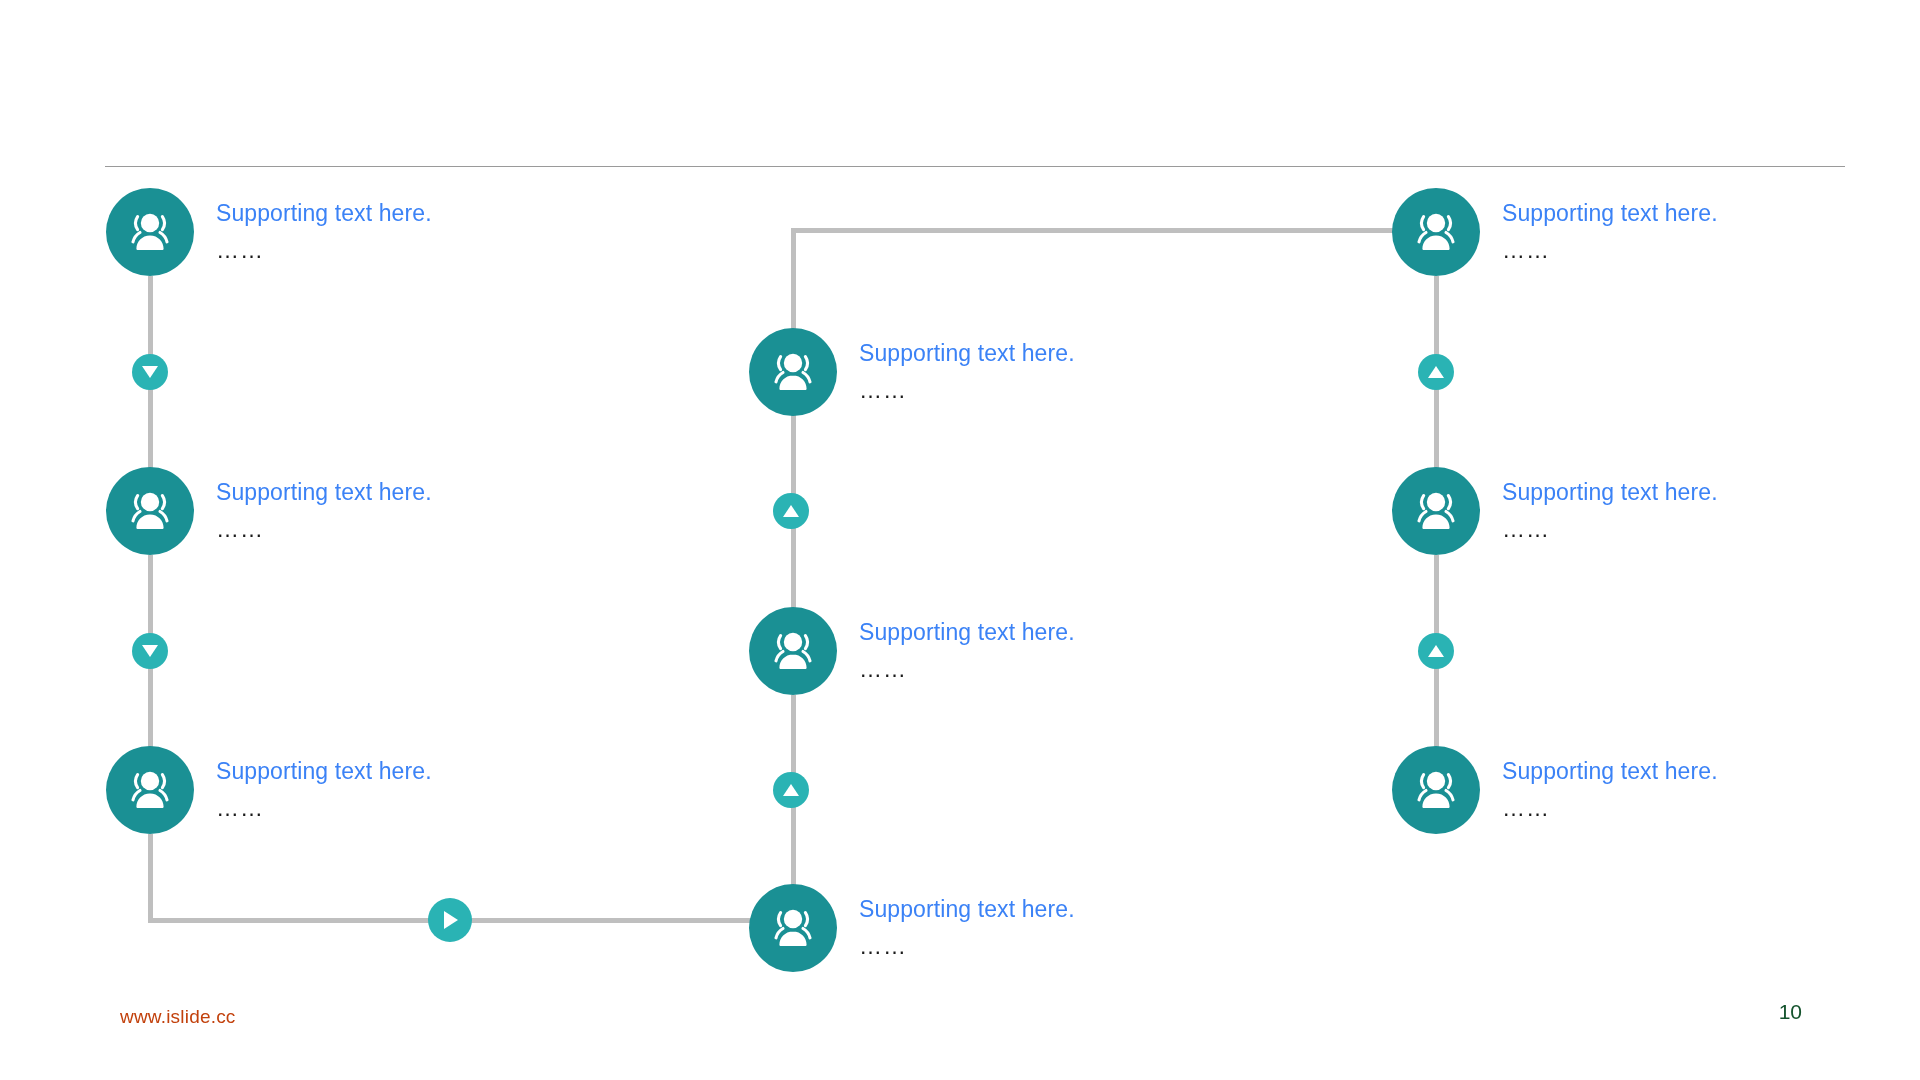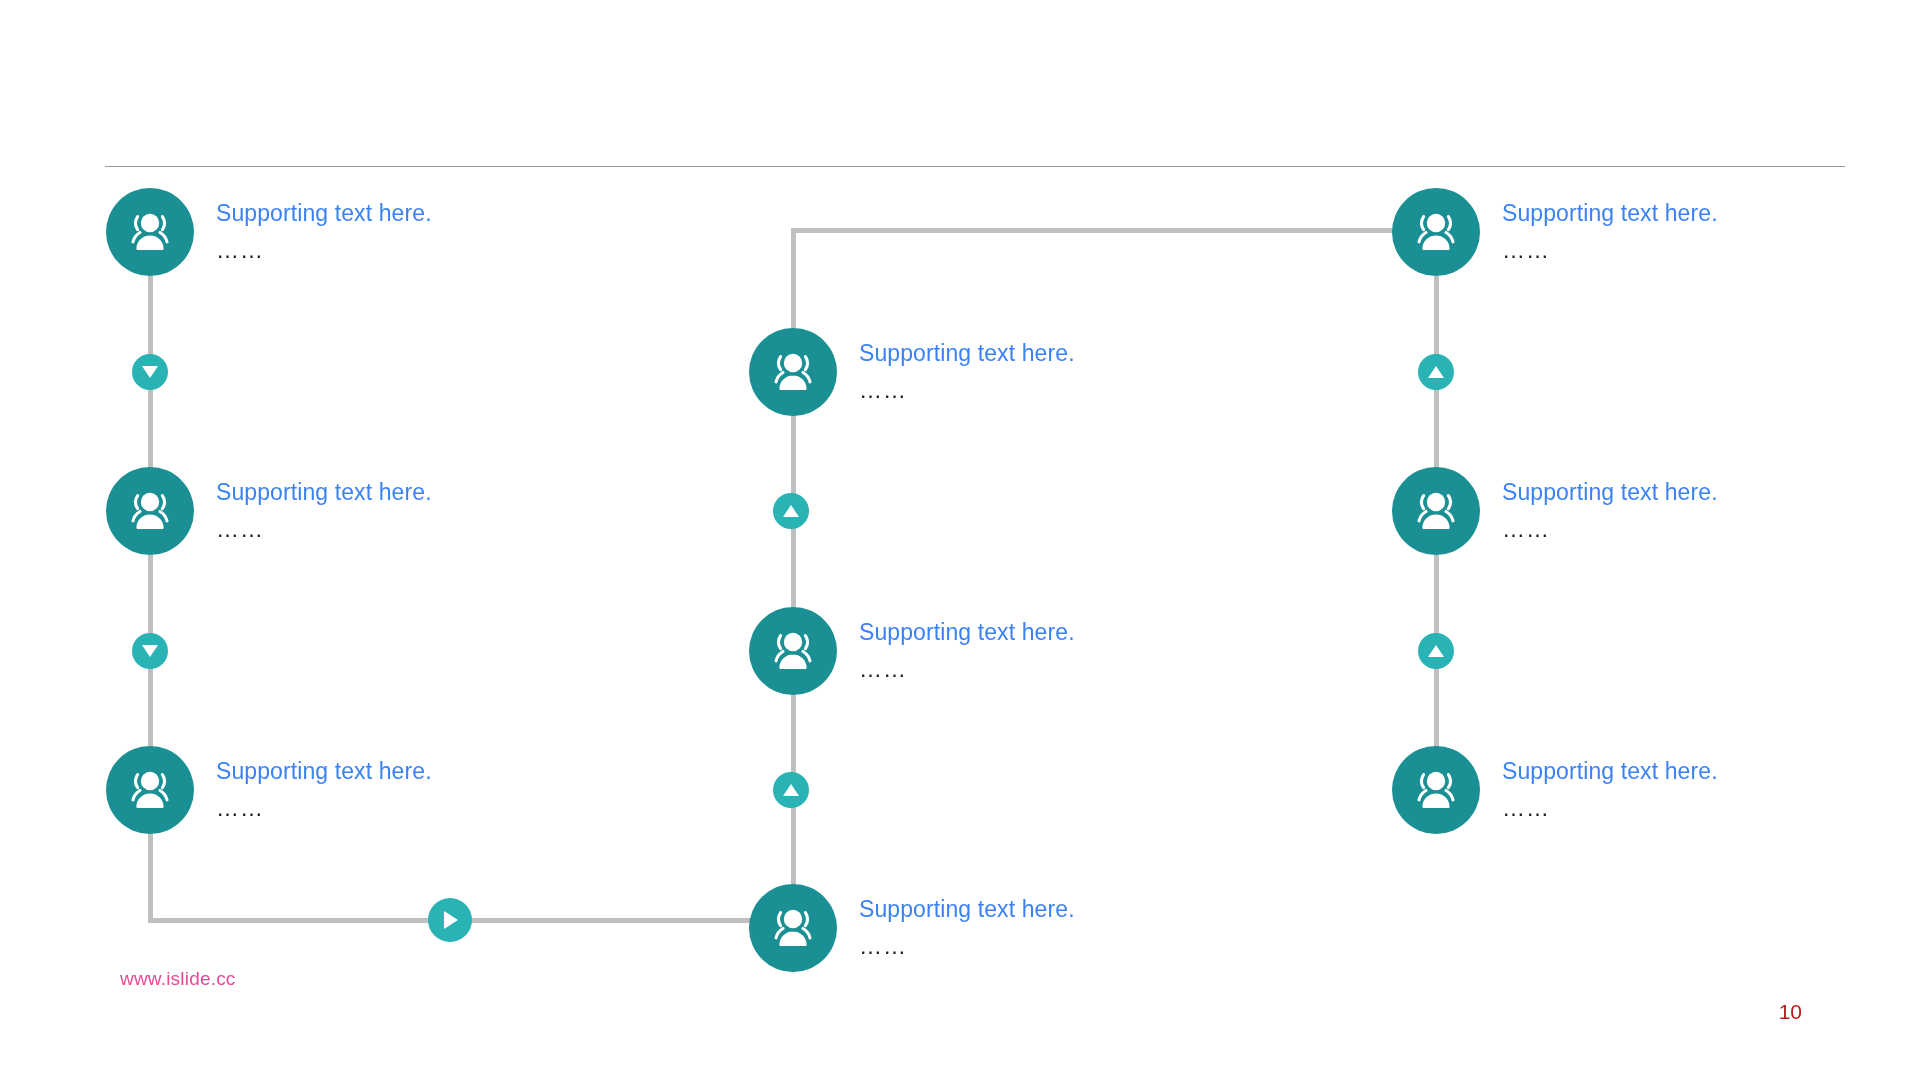--- a/index.html
+++ b/index.html
@@ -86,31 +86,31 @@
     color: #1a1a1a;
     line-height: 1.0;
     margin-top: 14px;
     letter-spacing: 1px;
   }
 
   
   .footer-left {
     position: absolute;
     left: 120px;
-    top: 968px;
+    top: 1006px;
     font-size: 19px;
-    color: #ec4899;
+    color: #c2410c;
     letter-spacing: 0.2px;
   }
   .footer-right {
     position: absolute;
     right: 118px;
     top: 1000px;
     font-size: 21px;
-    color: #b91c1c;
+    color: #14532d;
   }
 </style>
 </head>
 <body>
 
 <div id="slide">
 
   <div class="divider"></div>
 
   <div class="line v" style="left:147.5px; top:276px; height:235px;"></div>

